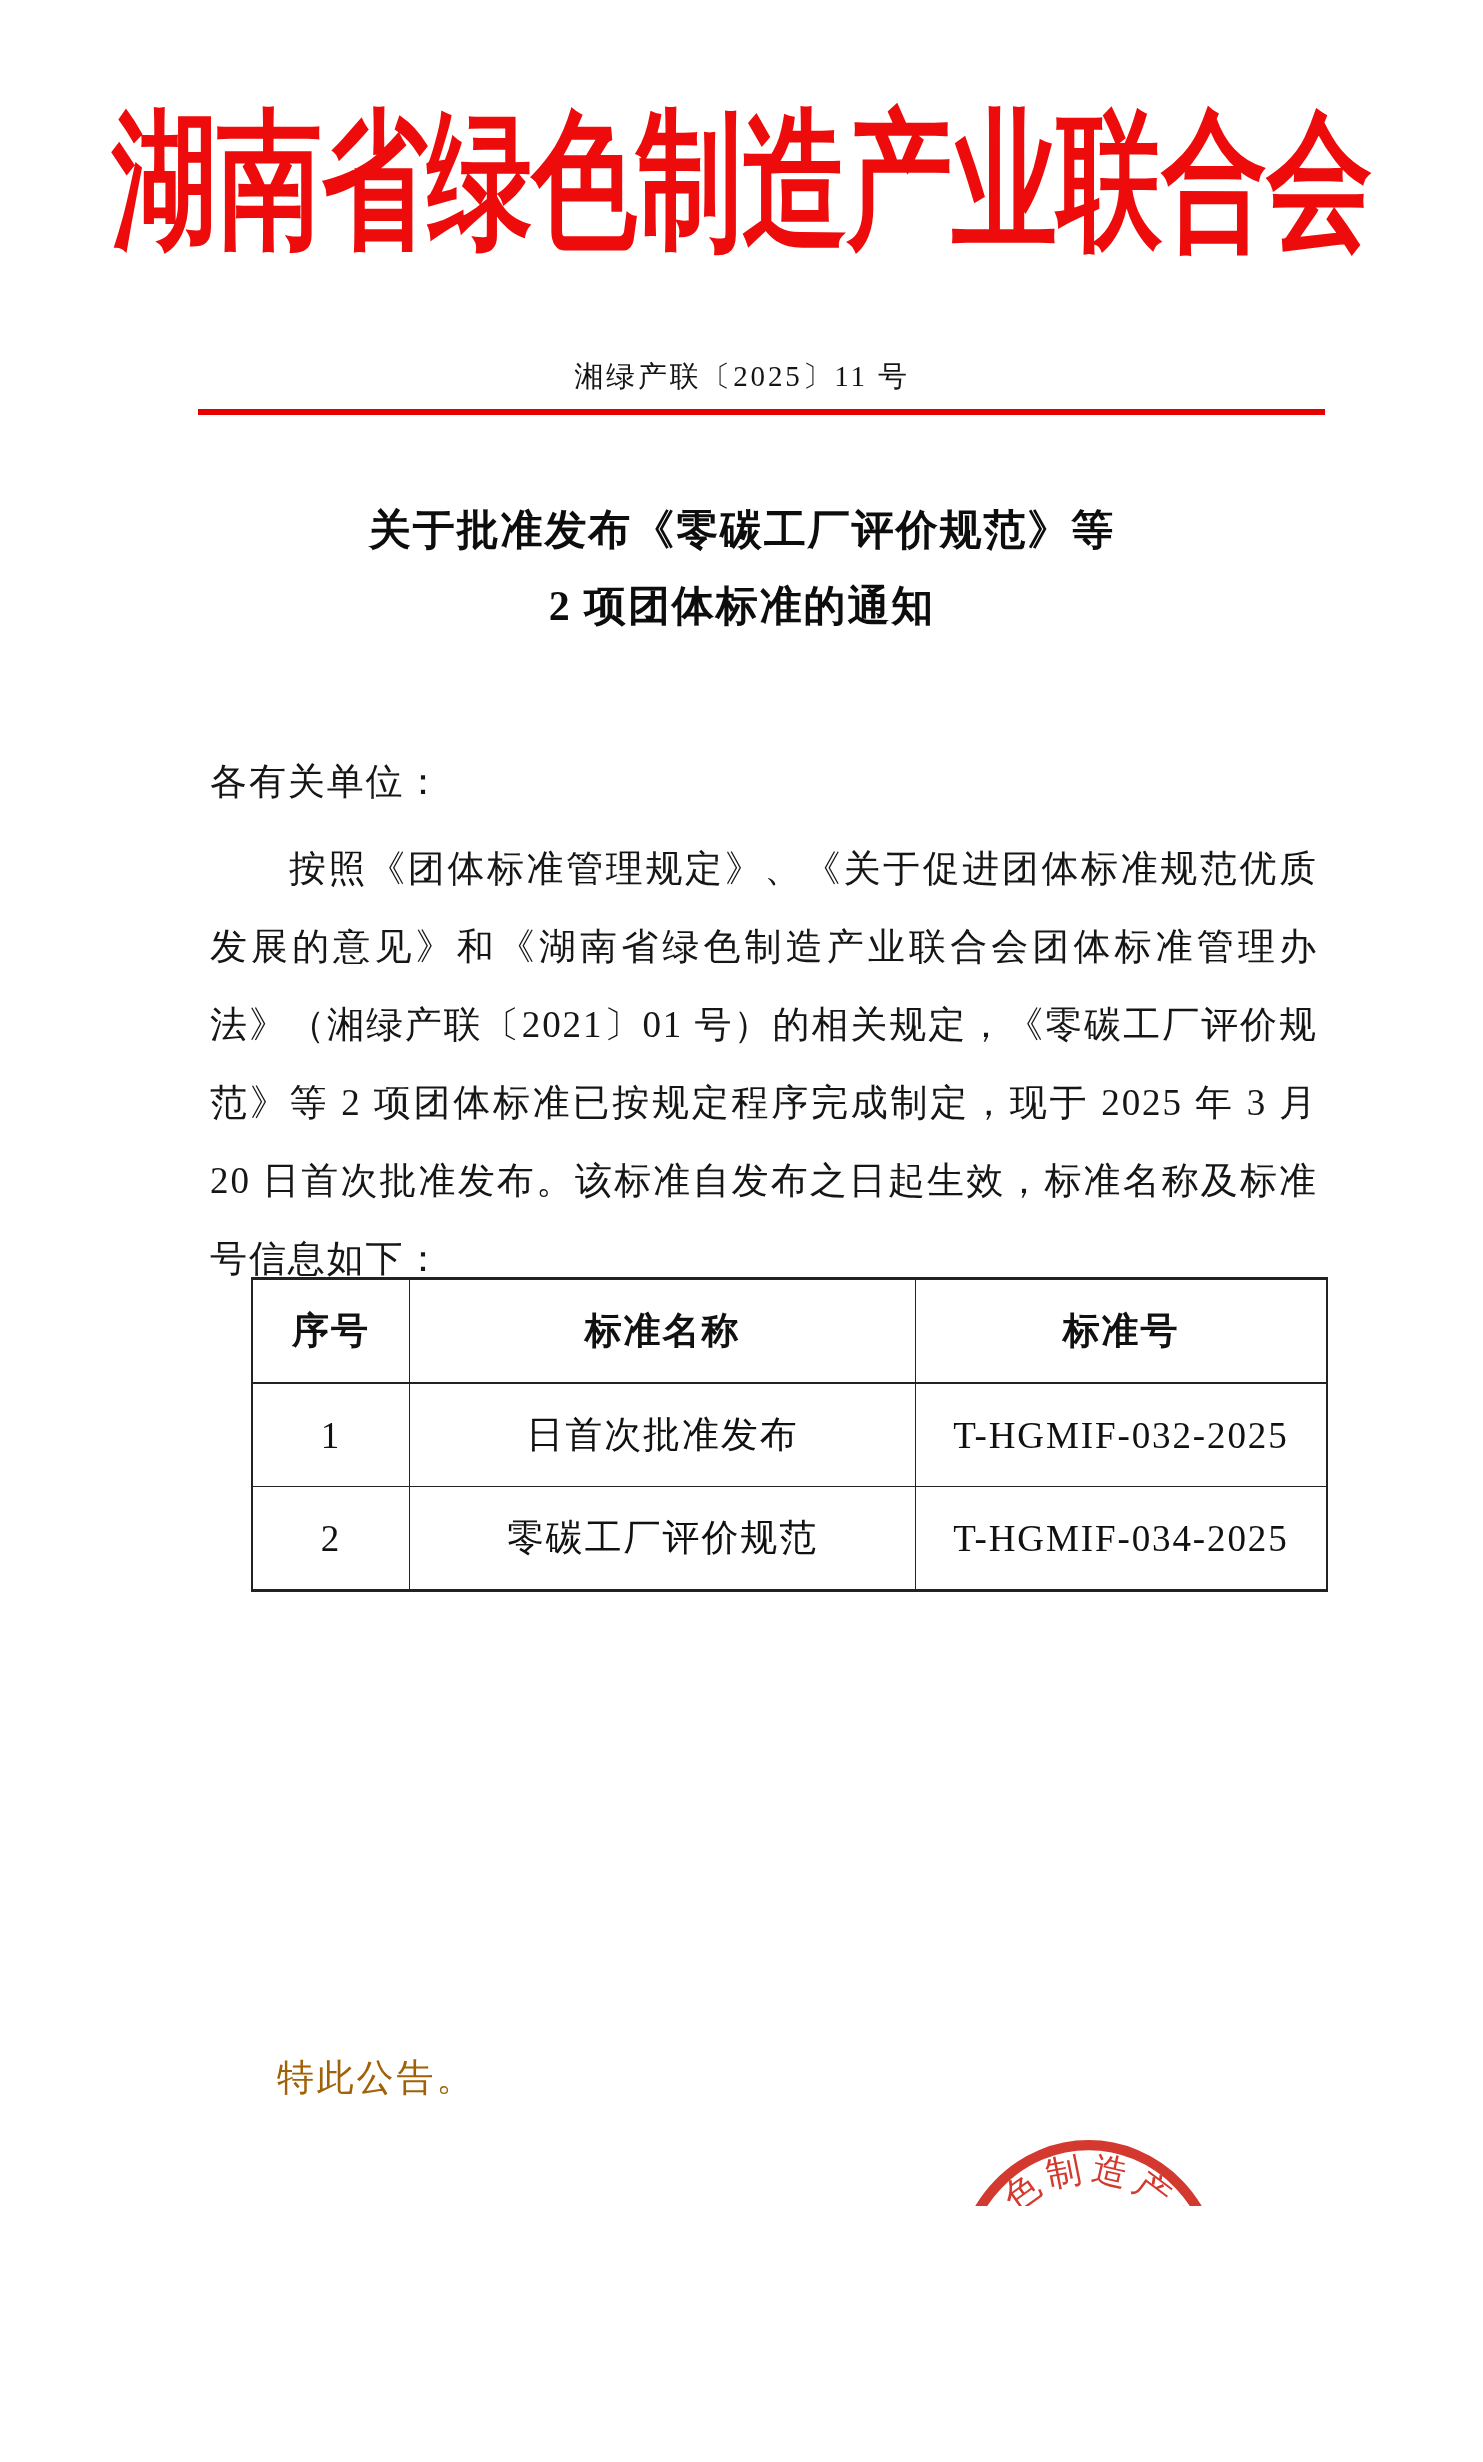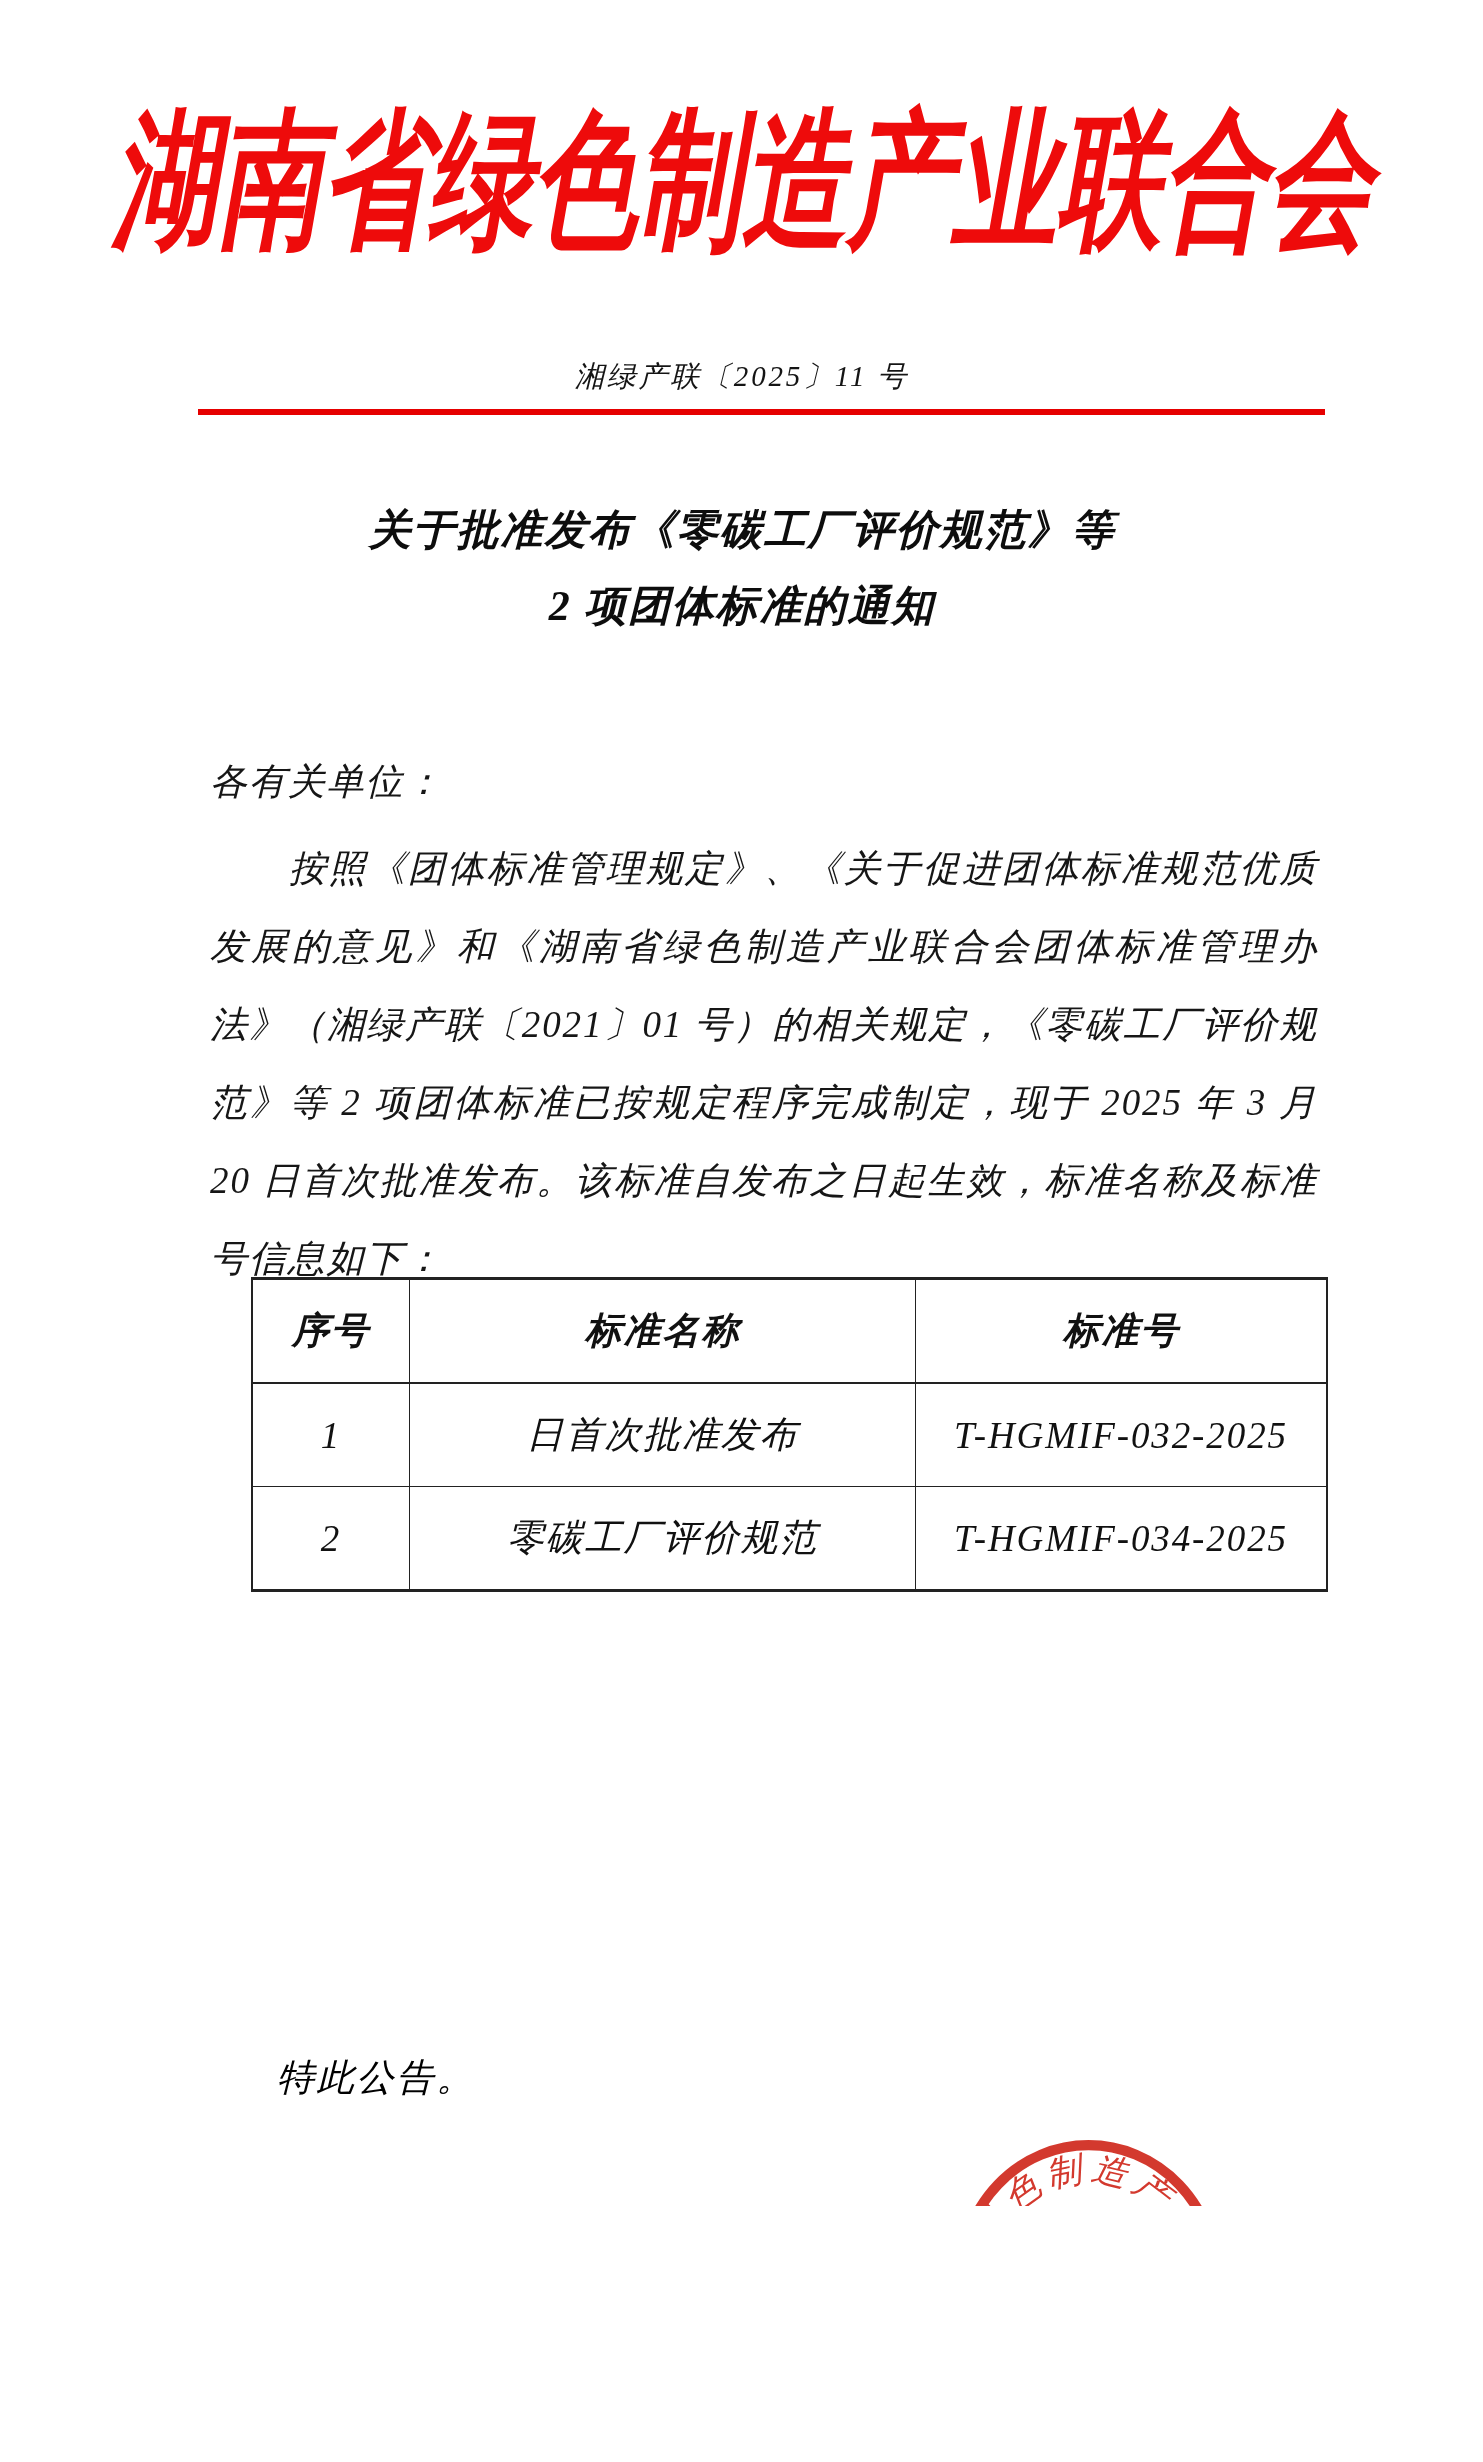--- a/index.html
+++ b/index.html
@@ -8,21 +8,20 @@
     background: #ffffff;
   }
   .page {
     position: relative;
     width: 1484px;
     height: 2206px;
     background: #ffffff;
     overflow: hidden;
     font-family: "Liberation Serif", "DejaVu Serif", serif;
     color: #1c1c1c;
-    font-style: italic;
   }
   
   .org-header {
     position: absolute;
     top: 92px;
     left: 0;
     width: 1484px;
     height: 178px;
     display: flex;
     align-items: center;
@@ -115,21 +114,21 @@
   .standards-table tbody tr:last-child td { border-bottom-width: 3.7px; }
   .col-no   { width: 134px; }
   .col-name { width: 483px; }
   .col-code { width: 388px; }
   .closing {
     position: absolute;
     top: 2053px;
     left: 277px;
     font-size: 37px;
     letter-spacing: 2.8px;
-    color: #000000;
+    color: #a16207;
   }
   .signature {
     position: absolute;
     top: 2216px;
     left: 802px;
     font-size: 34px;
     letter-spacing: 0.9px;
     white-space: nowrap;
     color: #161616;
   }

